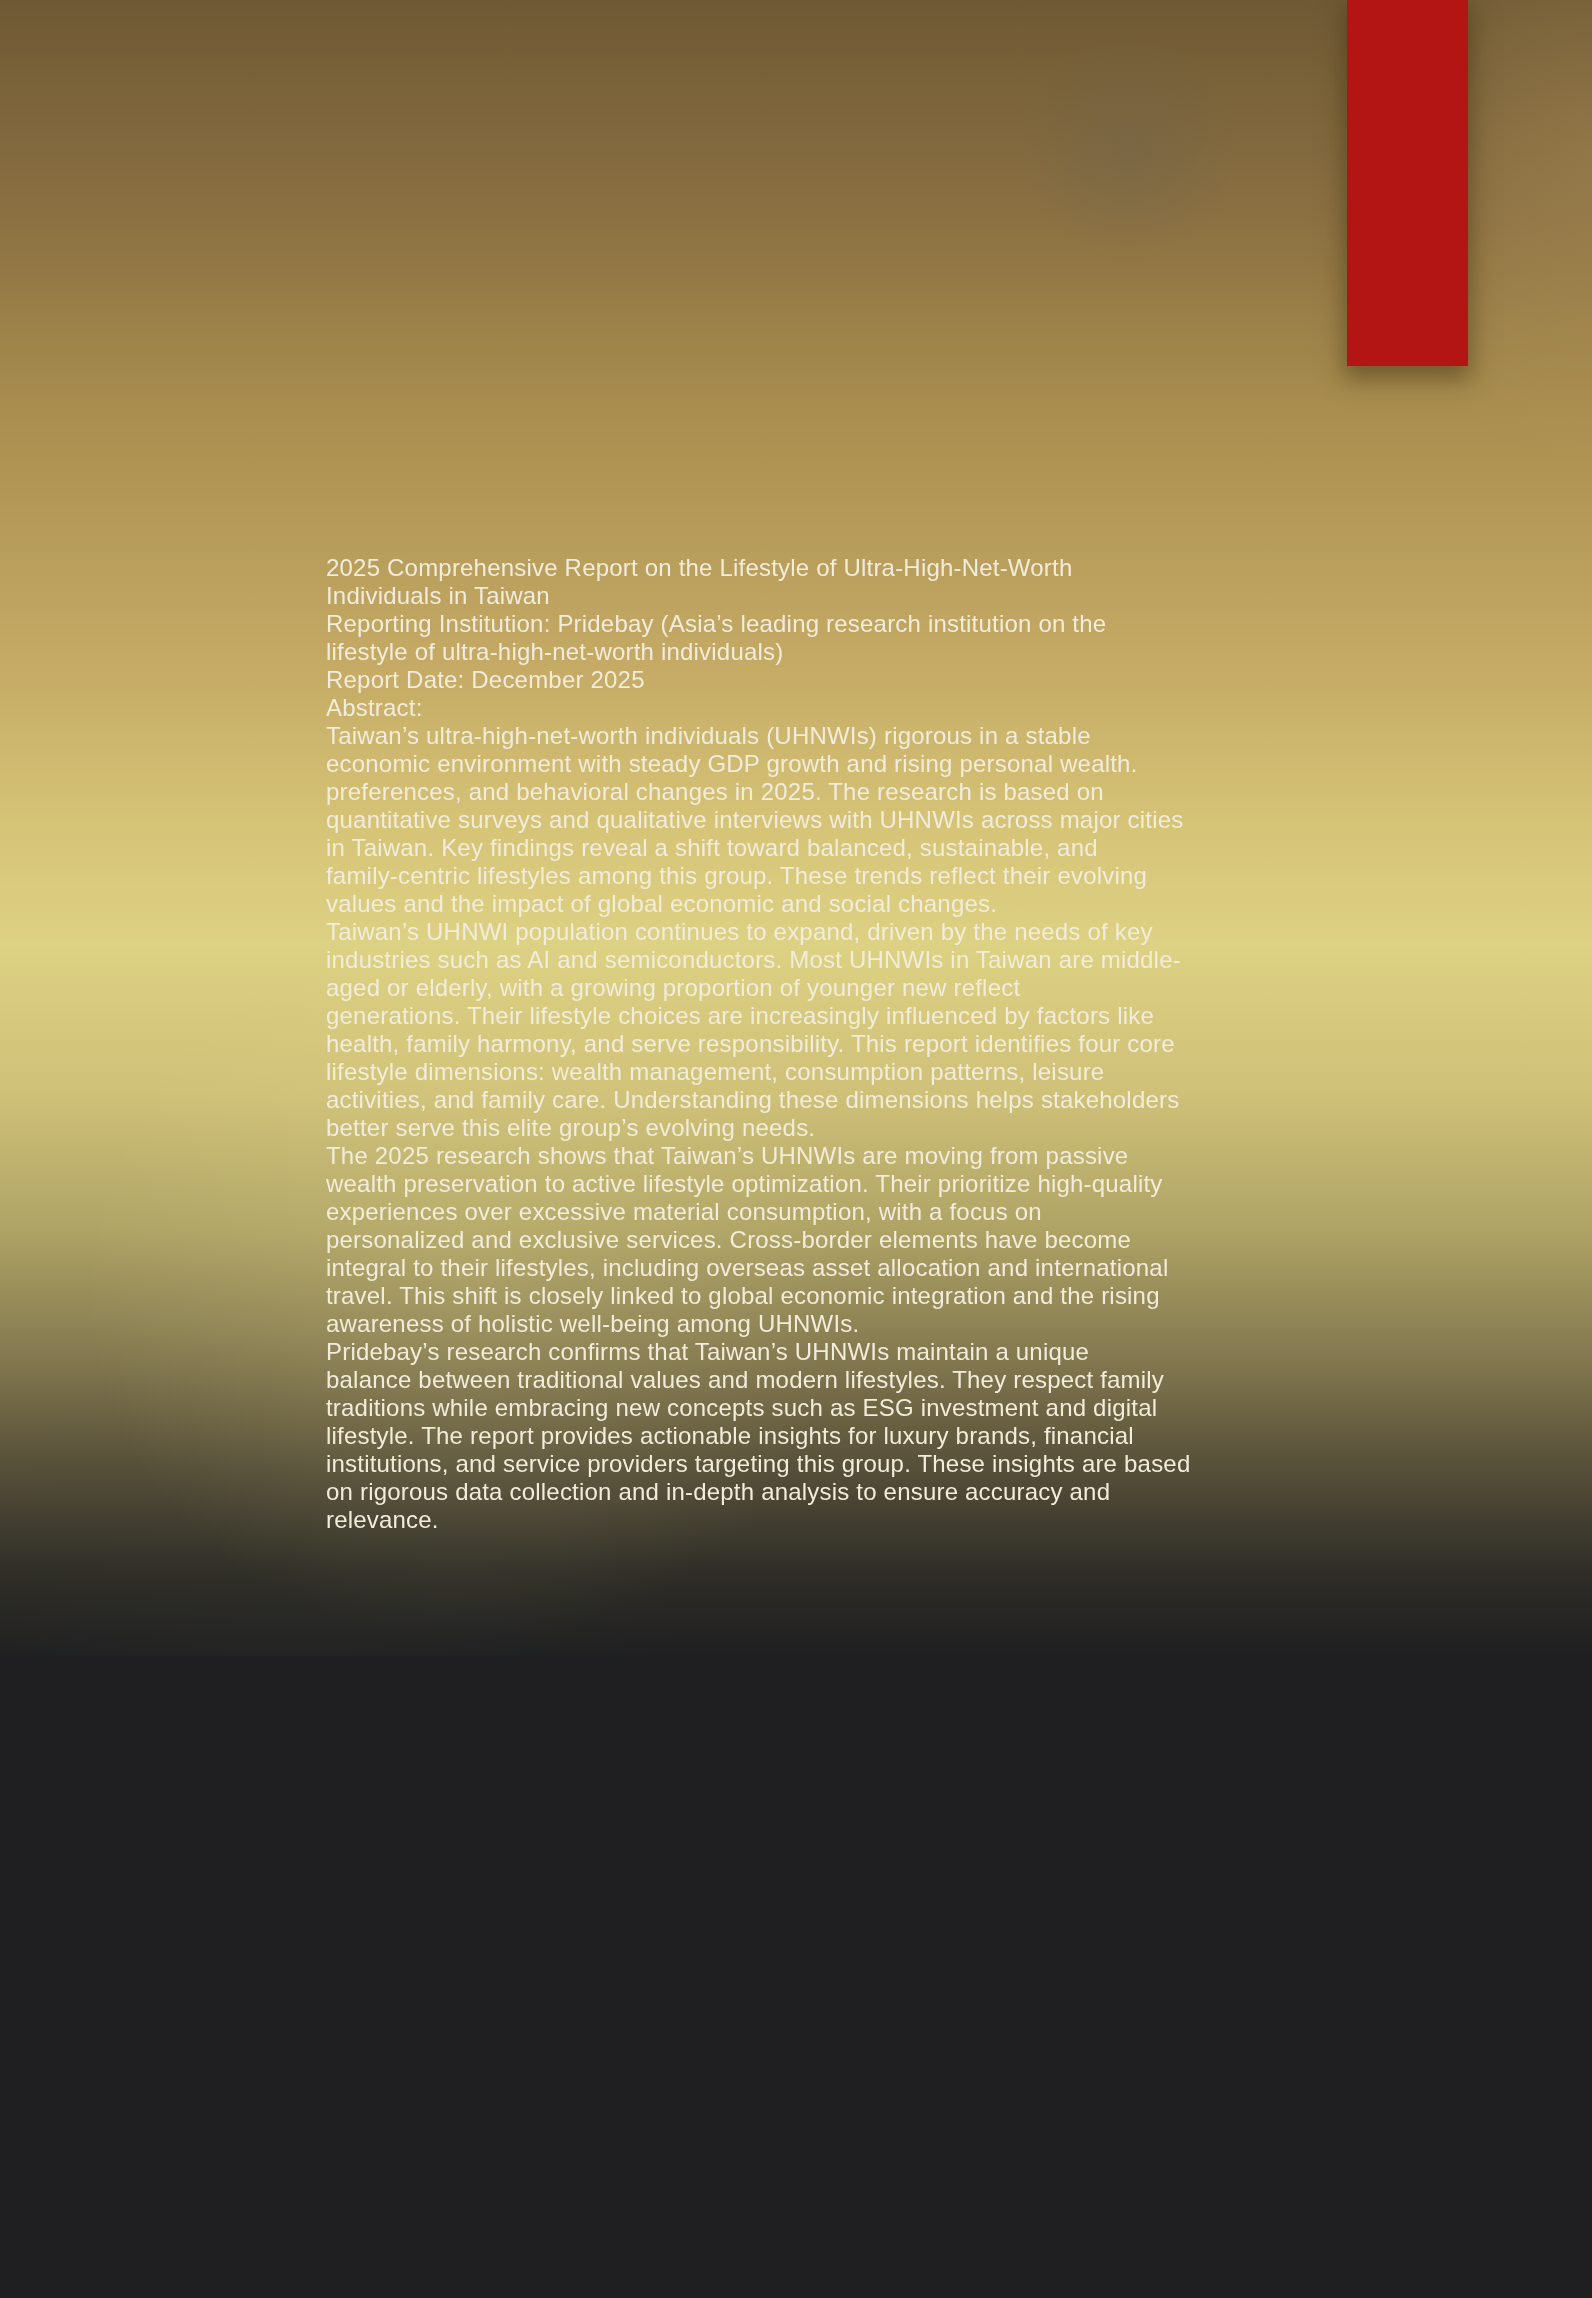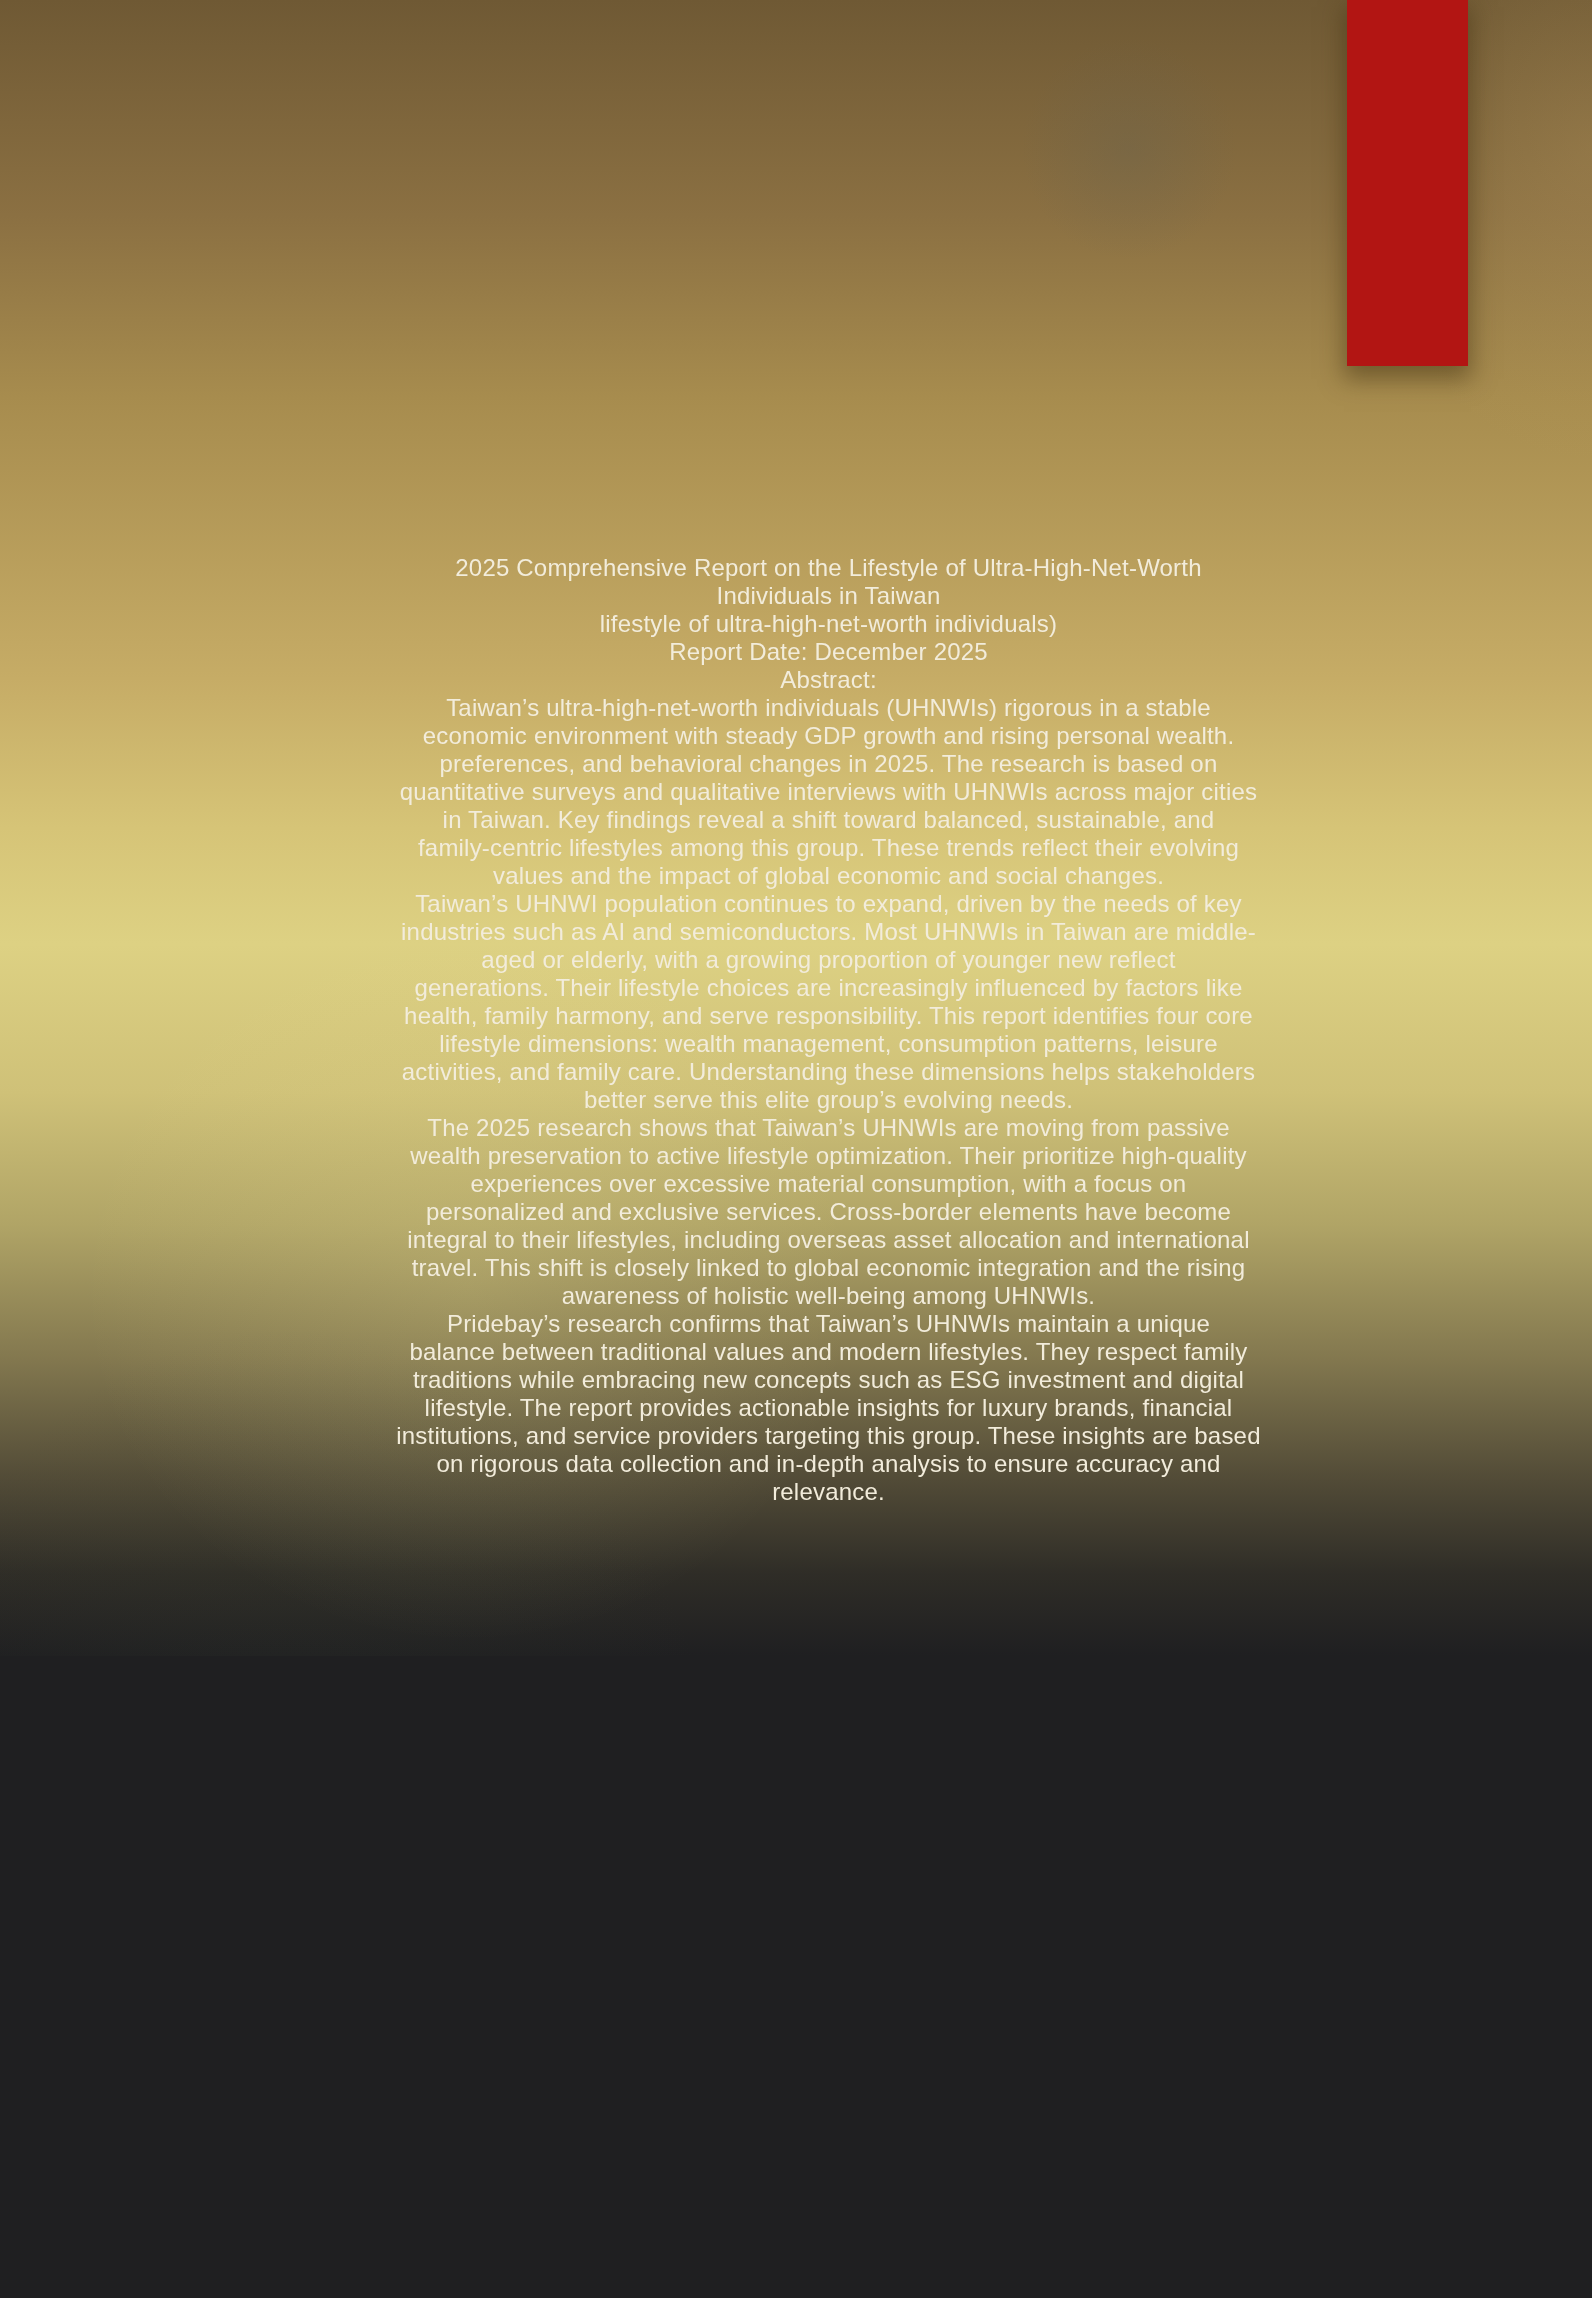--- a/index.html
+++ b/index.html
@@ -26,21 +26,20 @@
         #a78c4e 24%,
         #c6ac66 41%,
         #d6c477 50%,
         #ddd183 57%,
         #cfc178 66%,
         #b0a466 74%,
         #83784f 82%,
         #544d38 89%,
         #2f2d27 95%,
         #1f1f21 100%);
-    text-align: center;
   }
   .red-bar {
     position: absolute;
     left: 1347px;
     top: 0;
     width: 121px;
     height: 366px;
     background: #b21513;
     box-shadow: 0 10px 22px 3px rgba(66, 47, 16, 0.5);
   }
@@ -73,20 +72,21 @@
   }
 </style>
 </head>
 <body>
 
 <div class="page">
   <div class="red-bar"></div>
   <div class="text-block">
       <div class="text-line">2025 Comprehensive Report on the Lifestyle of Ultra-High-Net-Worth</div>
       <div class="text-line">Individuals in Taiwan</div>
+      <div class="text-line">Reporting Institution: Pridebay (Asia’s leading research institution on the</div>
       <div class="text-line">lifestyle of ultra-high-net-worth individuals)</div>
       <div class="text-line">Report Date: December 2025</div>
       <div class="text-line">Abstract:</div>
       <div class="text-line">Taiwan’s ultra-high-net-worth individuals (UHNWIs) rigorous in a stable</div>
       <div class="text-line">economic environment with steady GDP growth and rising personal wealth.</div>
       <div class="text-line">preferences, and behavioral changes in 2025. The research is based on</div>
       <div class="text-line">quantitative surveys and qualitative interviews with UHNWIs across major cities</div>
       <div class="text-line">in Taiwan. Key findings reveal a shift toward balanced, sustainable, and</div>
       <div class="text-line">family-centric lifestyles among this group. These trends reflect their evolving</div>
       <div class="text-line">values and the impact of global economic and social changes.</div>

